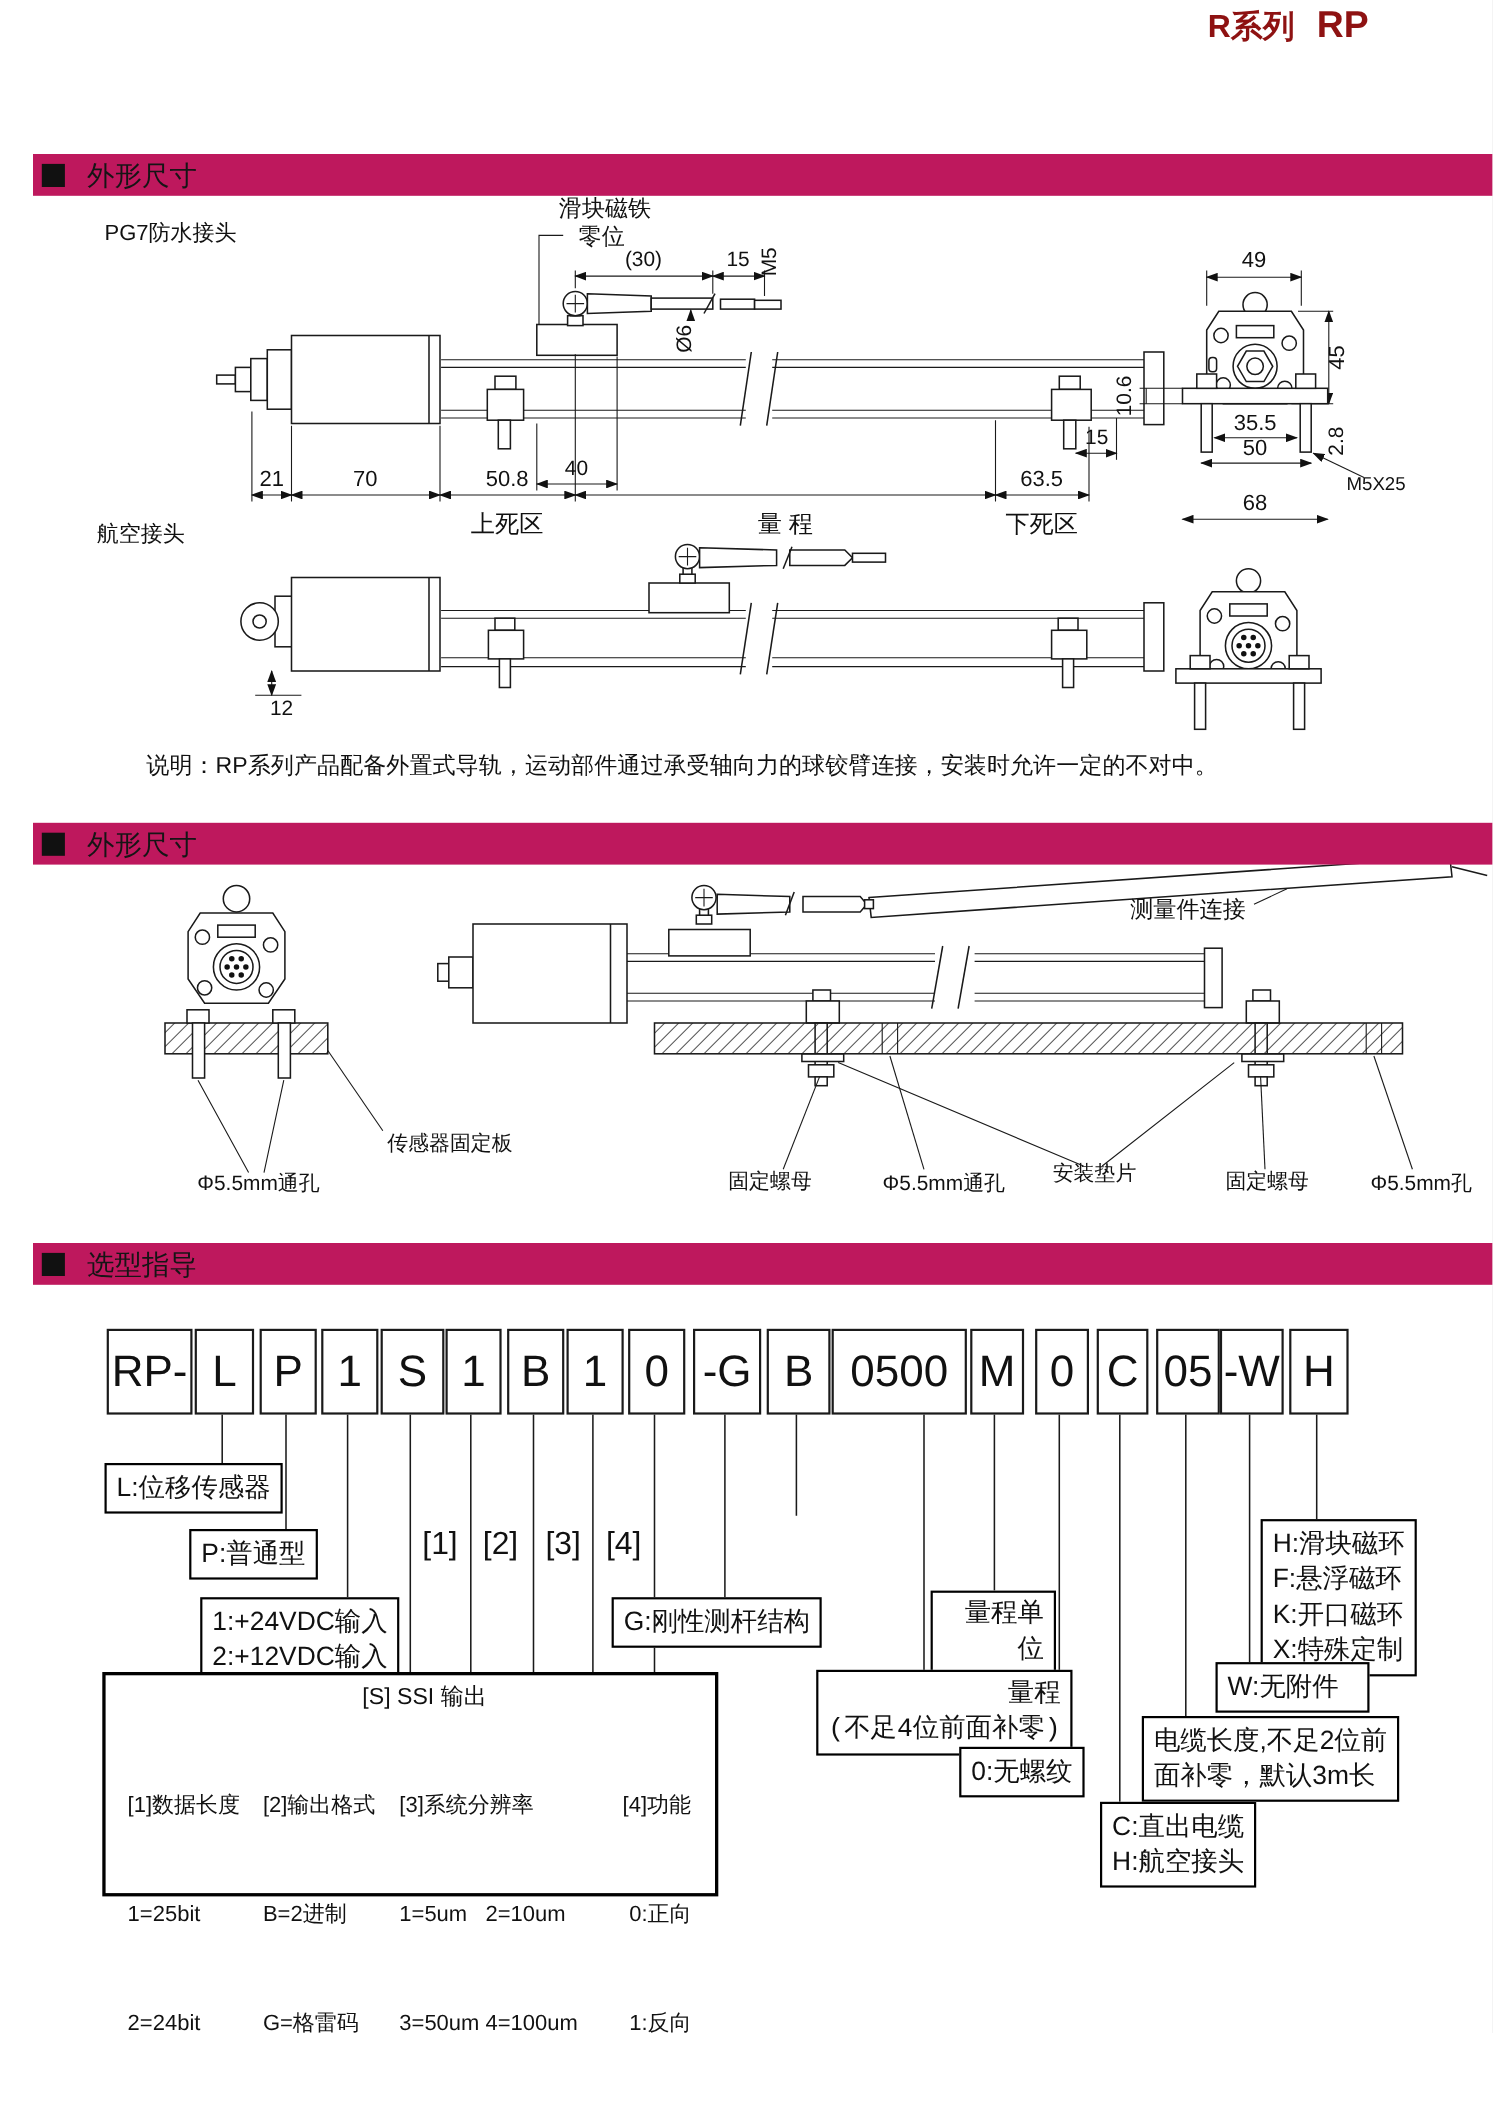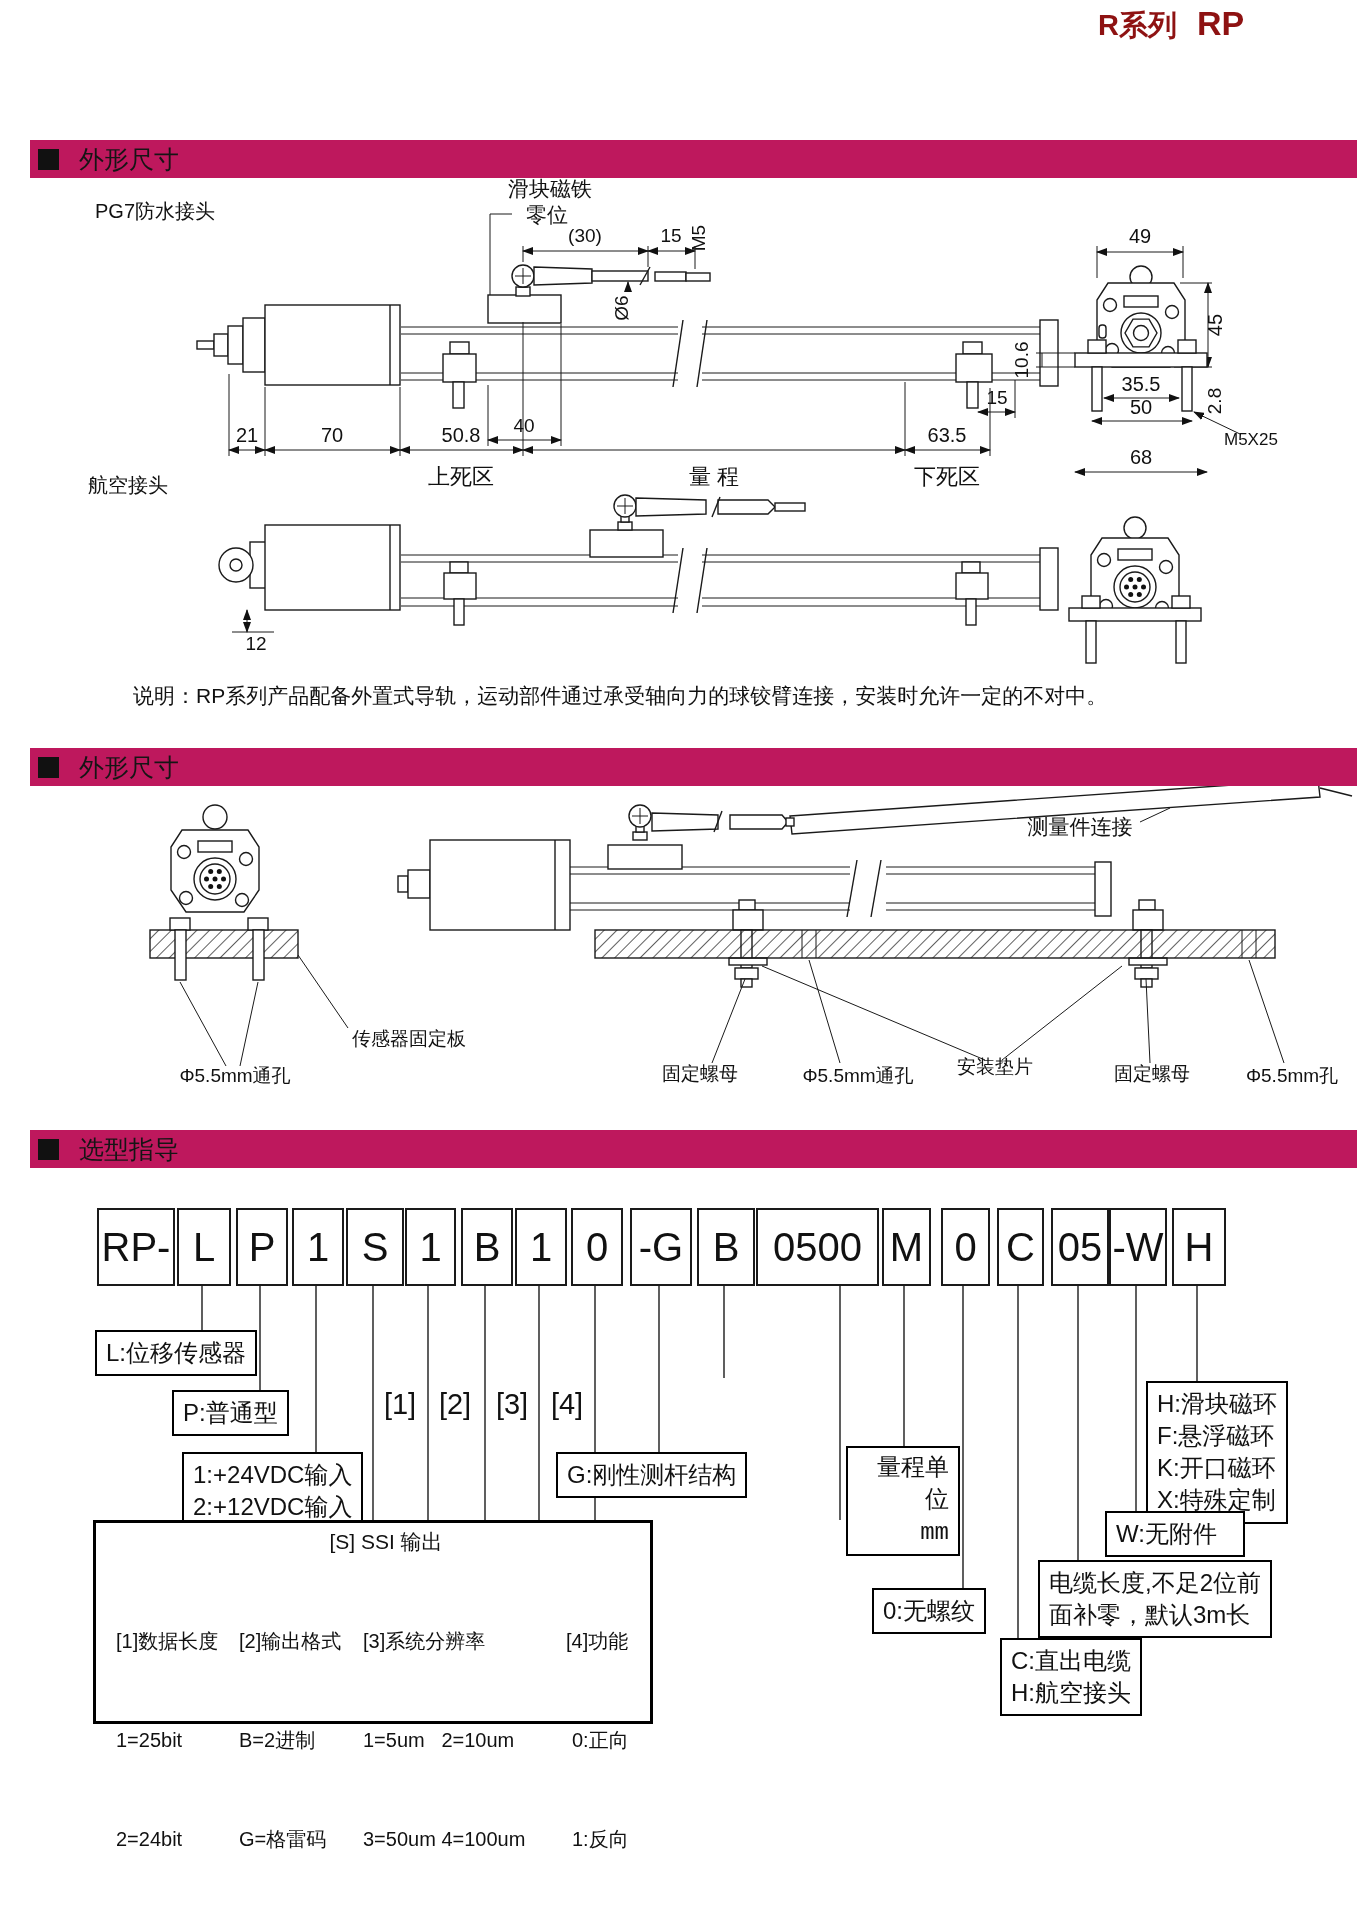--- a/index.html
+++ b/index.html
@@ -378,20 +378,22 @@
   <span class="bk" style="left:512px">[3]</span>
   <span class="bk" style="left:567px">[4]</span>
 
   <div class="co" style="left:95px;top:1330px">L:位移传感器</div>
   <div class="co" style="left:172px;top:1390px">P:普通型</div>
   <div class="co" style="left:182px;top:1452px">1:+24VDC输入
 2:+12VDC输入</div>
   <div class="co" style="left:556px;top:1452px">G:刚性测杆结构</div>
   <div class="co ctr" style="left:846px;top:1446px;width:92px">量程单位
 mm</div>
+  <div class="co ctr" style="left:742px;top:1518px">量程
+(不足4位前面补零)</div>
   <div class="co" style="left:872px;top:1588px">0:无螺纹</div>
   <div class="co" style="left:1146px;top:1381px">H:滑块磁环
 F:悬浮磁环
 K:开口磁环
 X:特殊定制</div>
   <div class="co" style="left:1105px;top:1511px;width:118px">W:无附件</div>
   <div class="co" style="left:1038px;top:1560px">电缆长度,不足2位前
 面补零，默认3m长</div>
   <div class="co" style="left:1000px;top:1638px">C:直出电缆
 H:航空接头</div>

